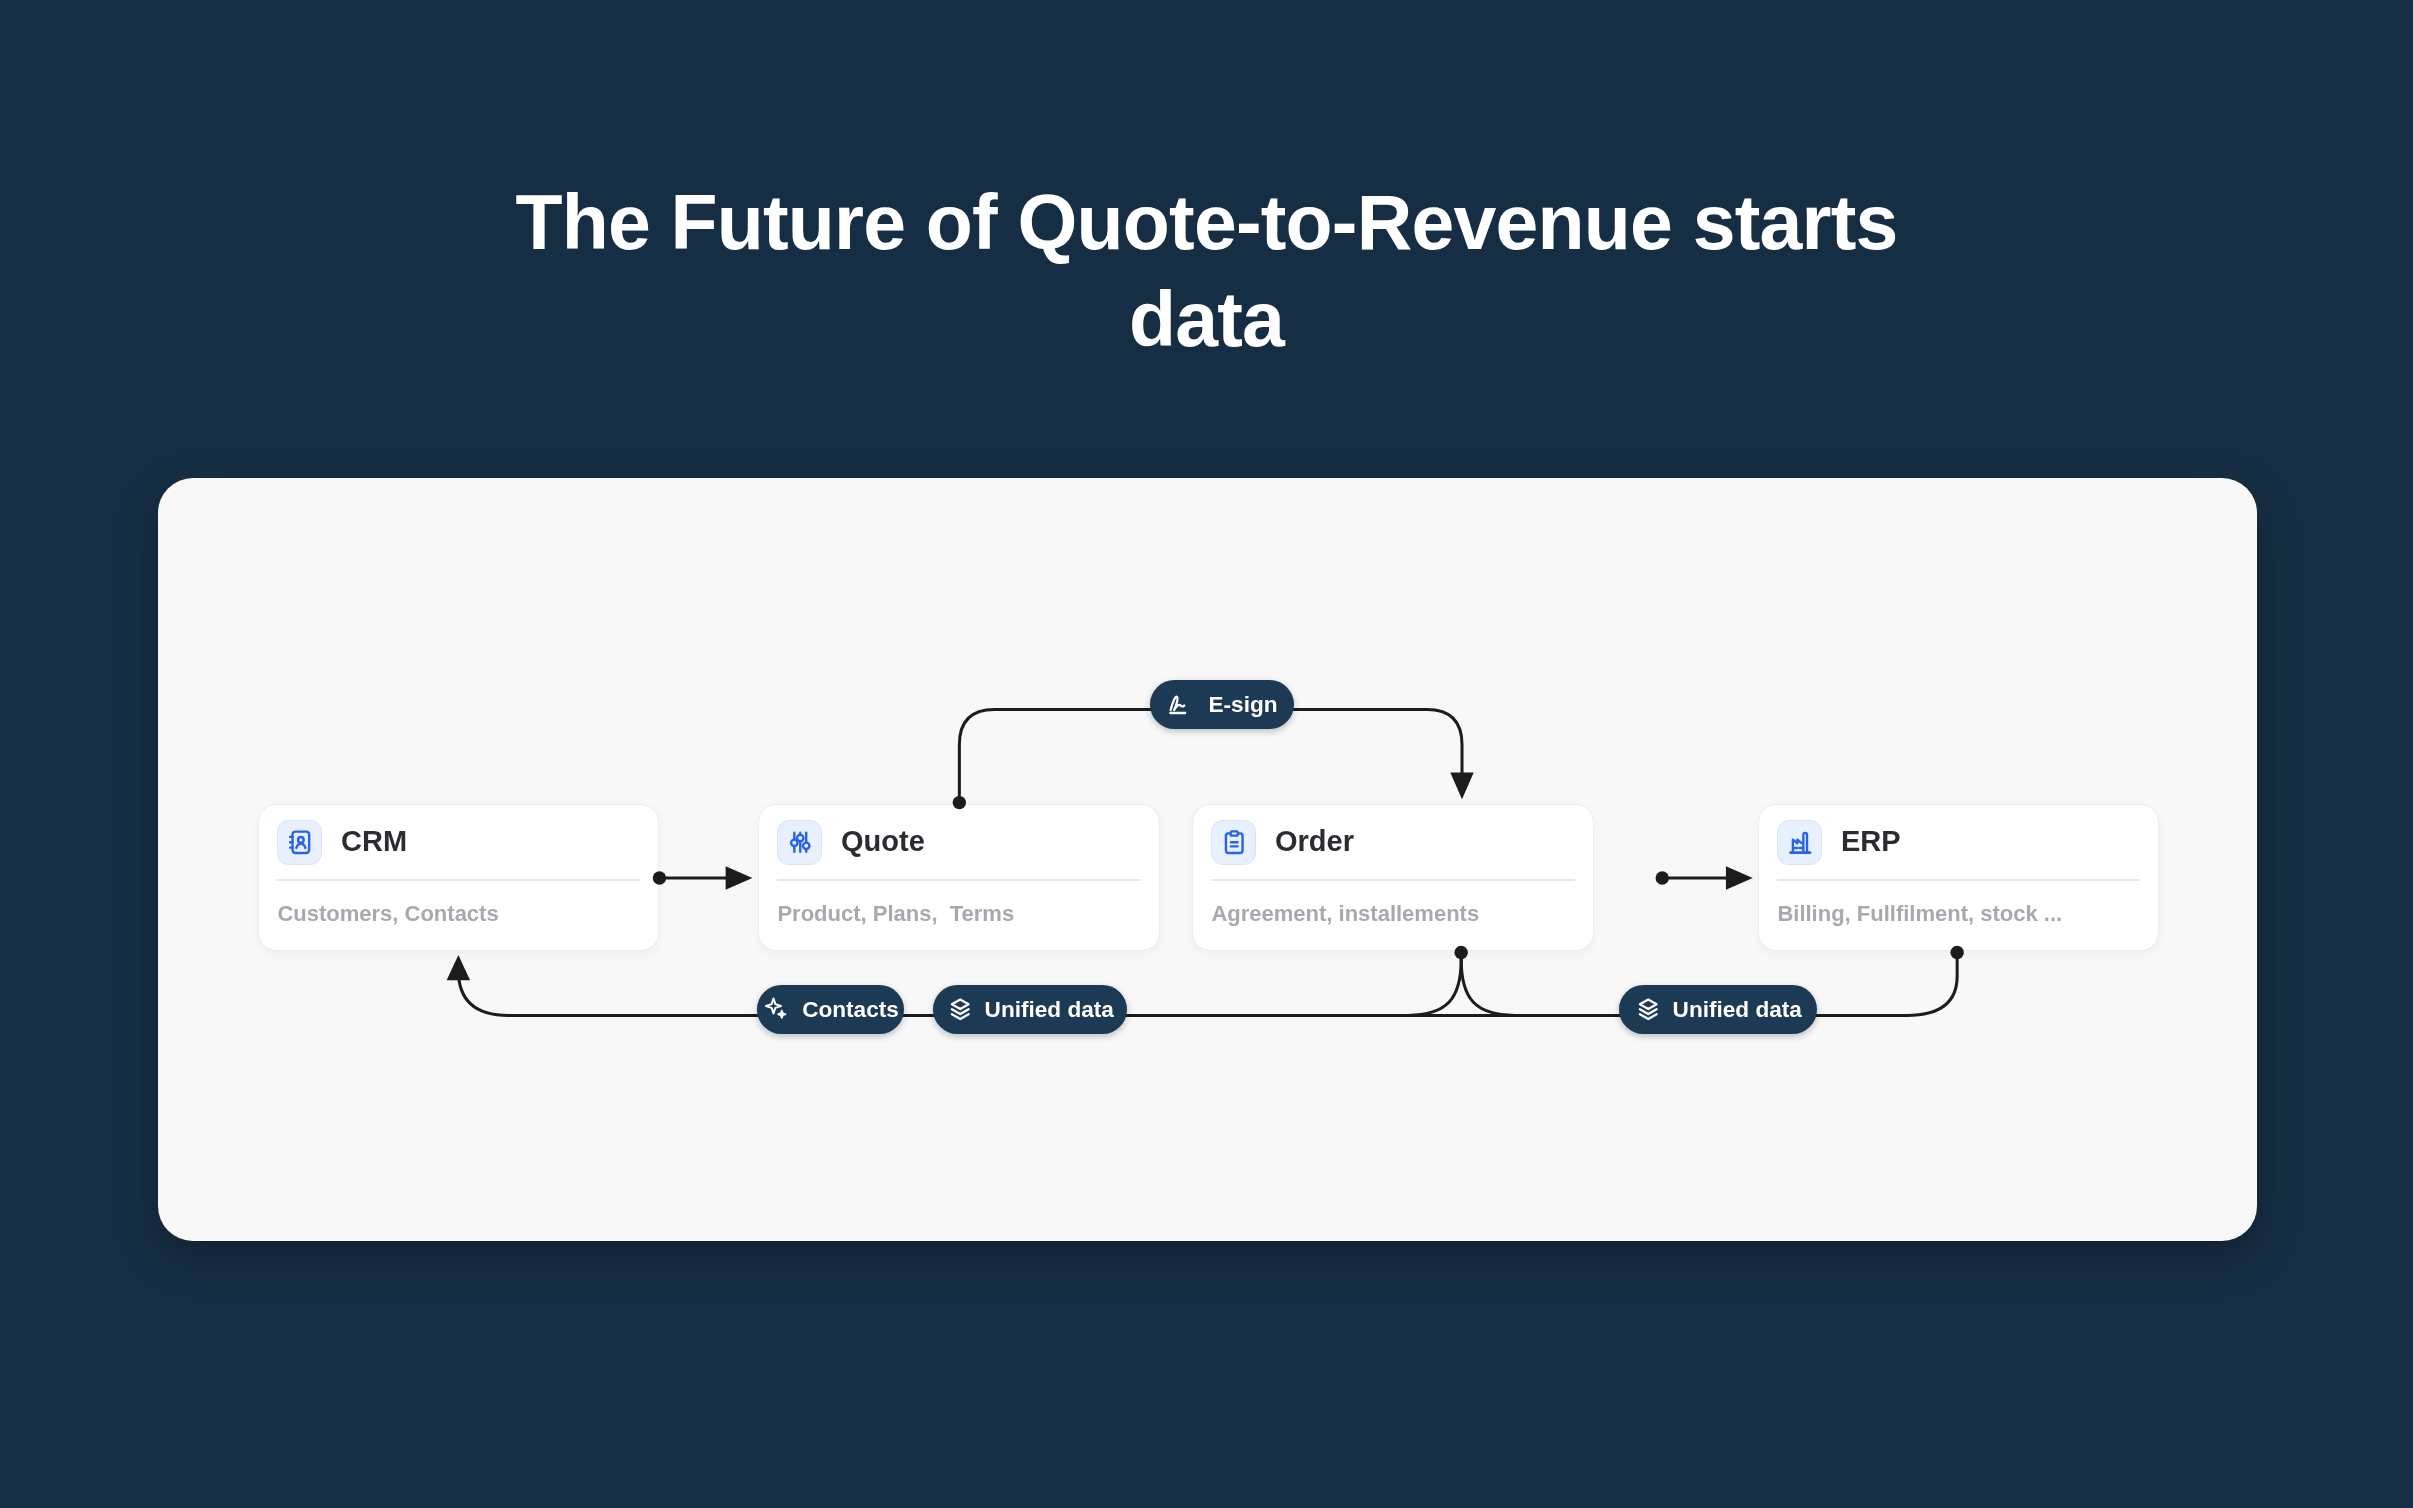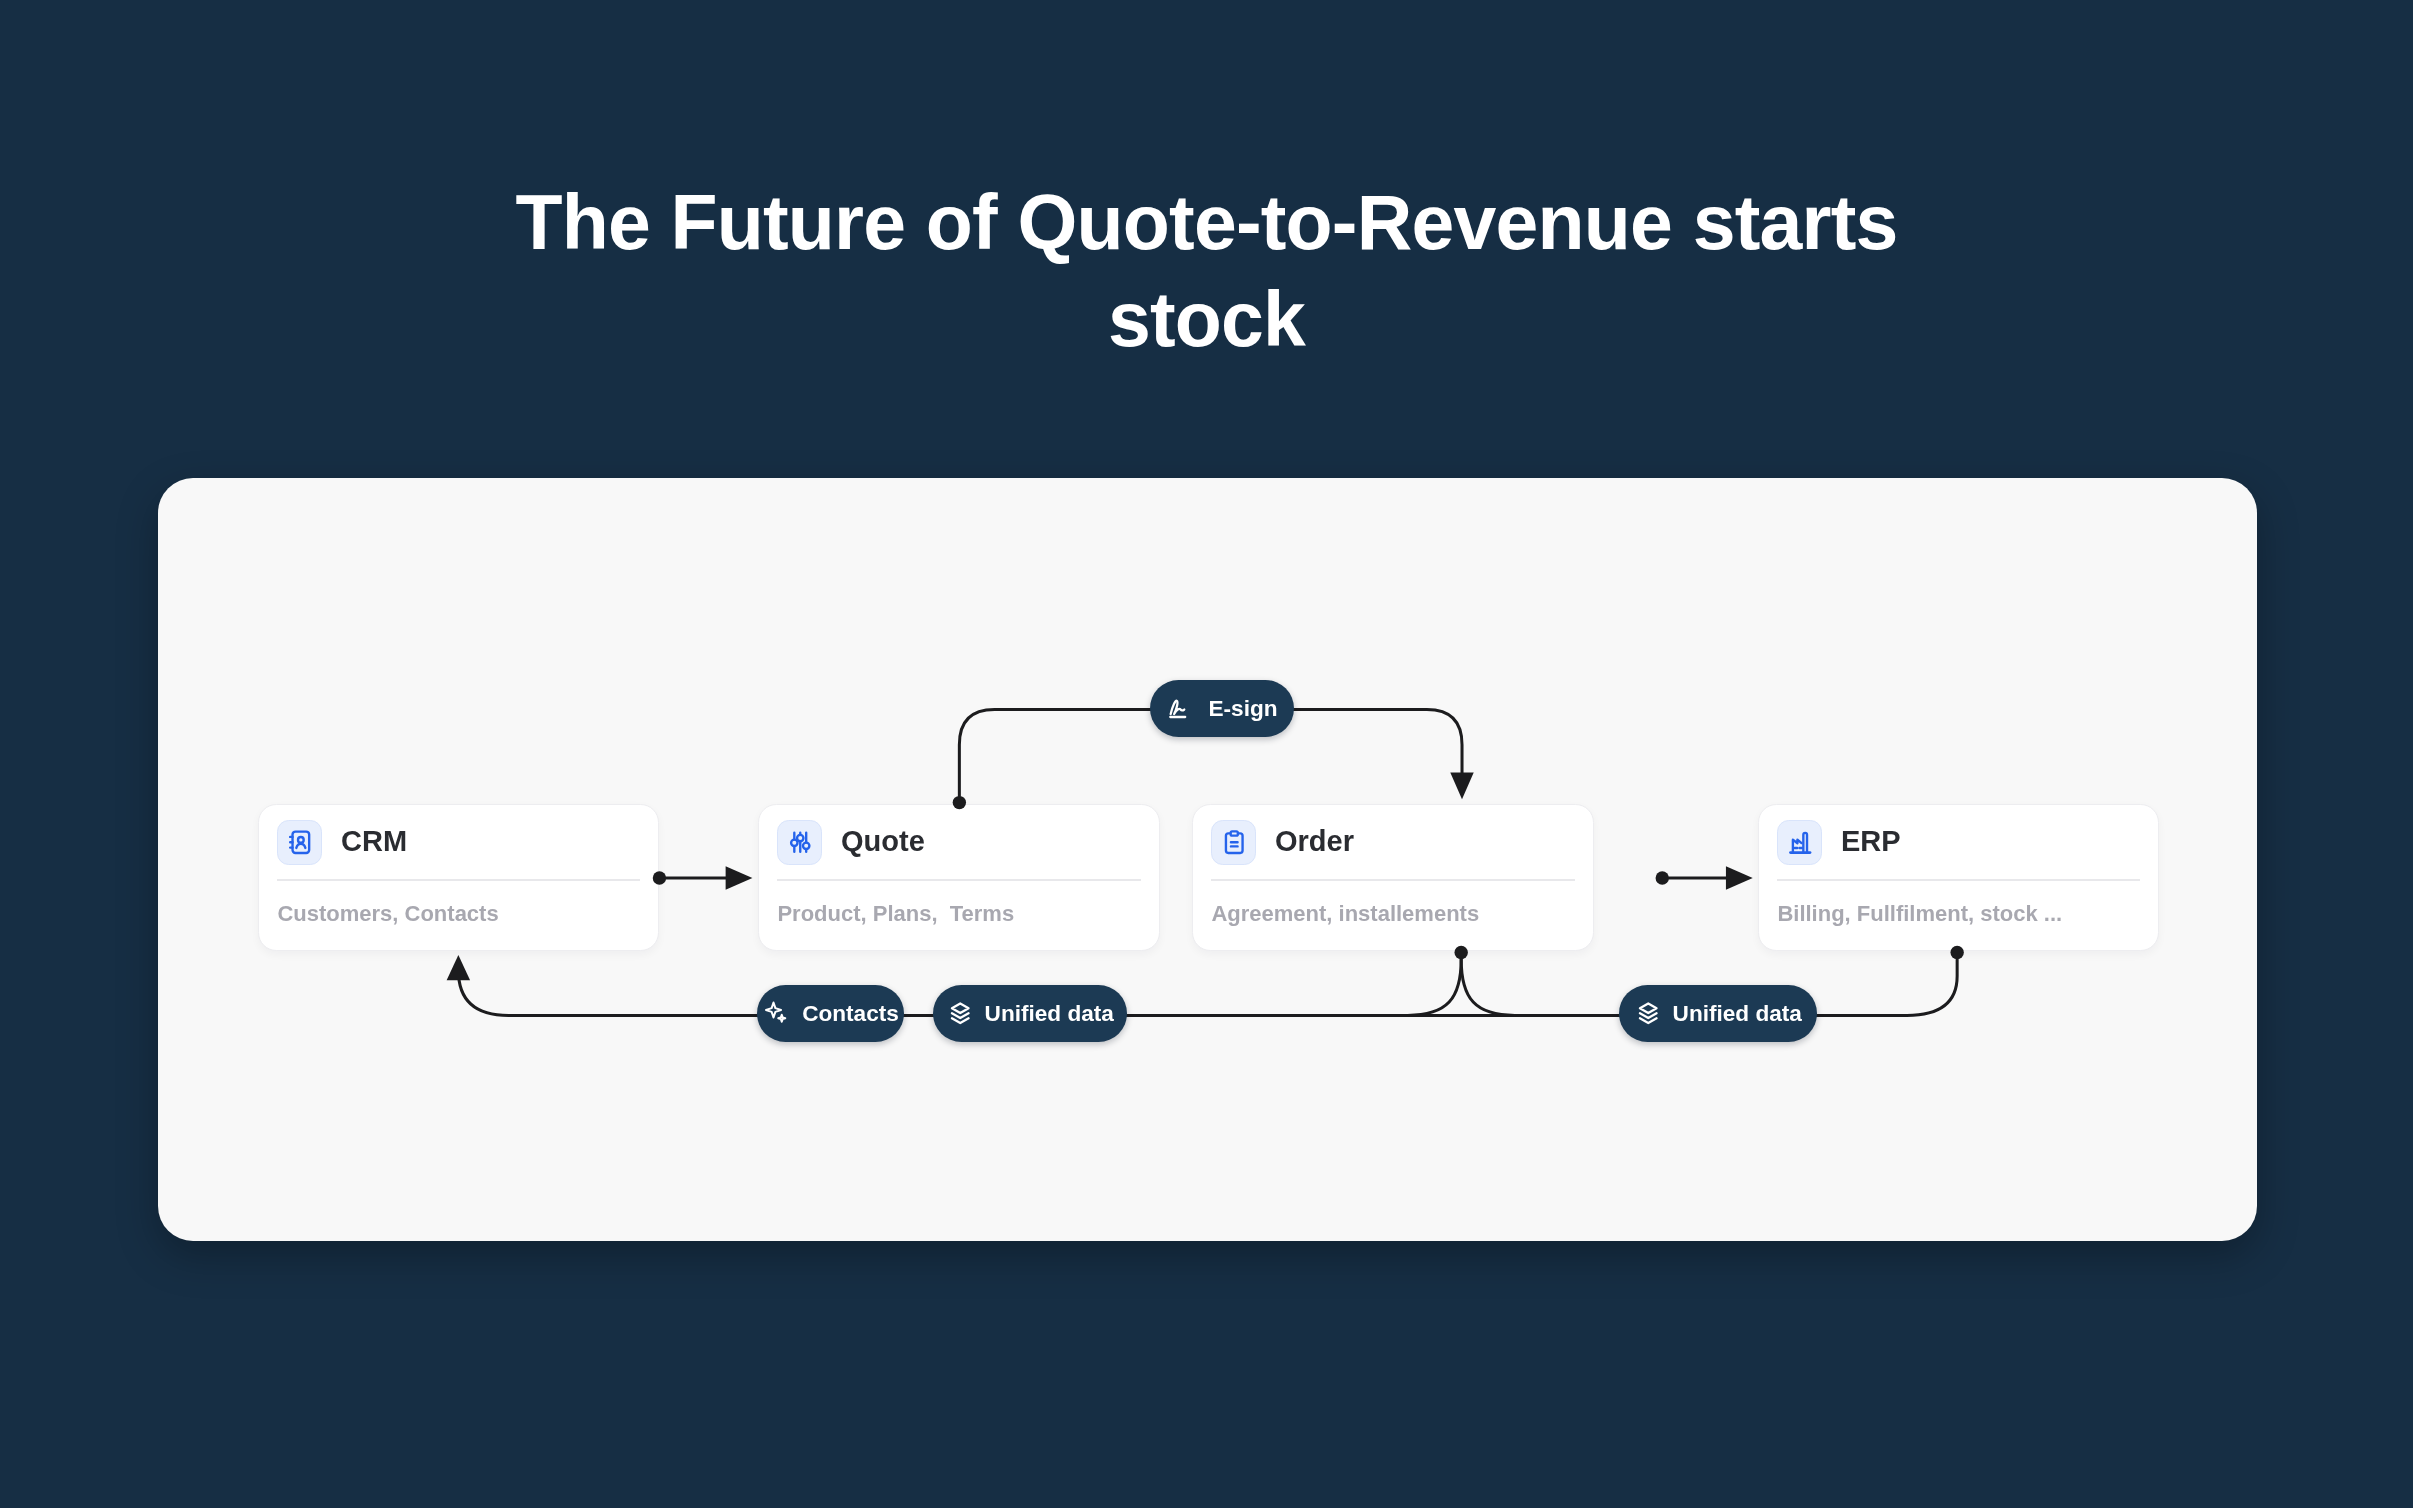--- a/index.html
+++ b/index.html
@@ -42,40 +42,40 @@
   .card-title{
     position:absolute;left:82px;top:20px;
     font-size:29px;font-weight:700;color:var(--card-title);
   }
   .divider{position:absolute;left:18.4px;right:18.4px;top:74px;height:1.7px;background:var(--divider)}
   .card-sub{
     position:absolute;left:18.4px;top:96px;
     font-size:22px;font-weight:700;color:var(--card-sub);white-space:pre;
   }
   .pill{
-    position:absolute;height:57px;border-radius:28.5px;background:var(--pill);
+    position:absolute;height:49px;border-radius:28.5px;background:var(--pill);
     display:flex;align-items:center;justify-content:center;gap:10px;
     color:#ffffff;font-weight:700;font-size:22.6px;z-index:4;
     box-shadow:0 2.5px 6.7px rgba(10,20,35,0.25);
   }
   #pill-esign{left:1150px;top:680px;width:144px}
   #pill-insights{left:757px;top:985px;width:147px}
   #pill-unified-1{left:933px;top:985px;width:194px}
   #pill-unified-2{left:1619px;top:985px;width:198px}
   .connectors{position:absolute;left:0;top:0;z-index:3}
   .connectors path{stroke:var(--line);stroke-width:3.6;fill:none;stroke-linecap:round}
   .connectors circle{fill:var(--line)}
   .connectors polygon{fill:var(--line)}
   .card-icon{stroke:var(--accent);fill:none;stroke-width:2;stroke-linecap:round;stroke-linejoin:round}
   .pill-icon{stroke:#ffffff;fill:none;stroke-linecap:round;stroke-linejoin:round}
 </style>
 </head>
 <body>
 
-<h1 class="page-title"><span>The Future of Quote-to-Revenue starts</span><br><span>stock</span></h1>
+<h1 class="page-title"><span>The Future of Quote-to-Revenue starts</span><br><span>data</span></h1>
 
 <div class="panel"></div>
 
 <svg class="connectors" width="2413" height="1508" viewBox="0 0 2880 1800">
 
   <circle cx="787" cy="1048" r="8"></circle>
   <path d="M787 1048 H 868"></path>
   <polygon points="898,1048 866,1034 866,1062"></polygon>
 
   <circle cx="1984" cy="1048" r="8"></circle>

